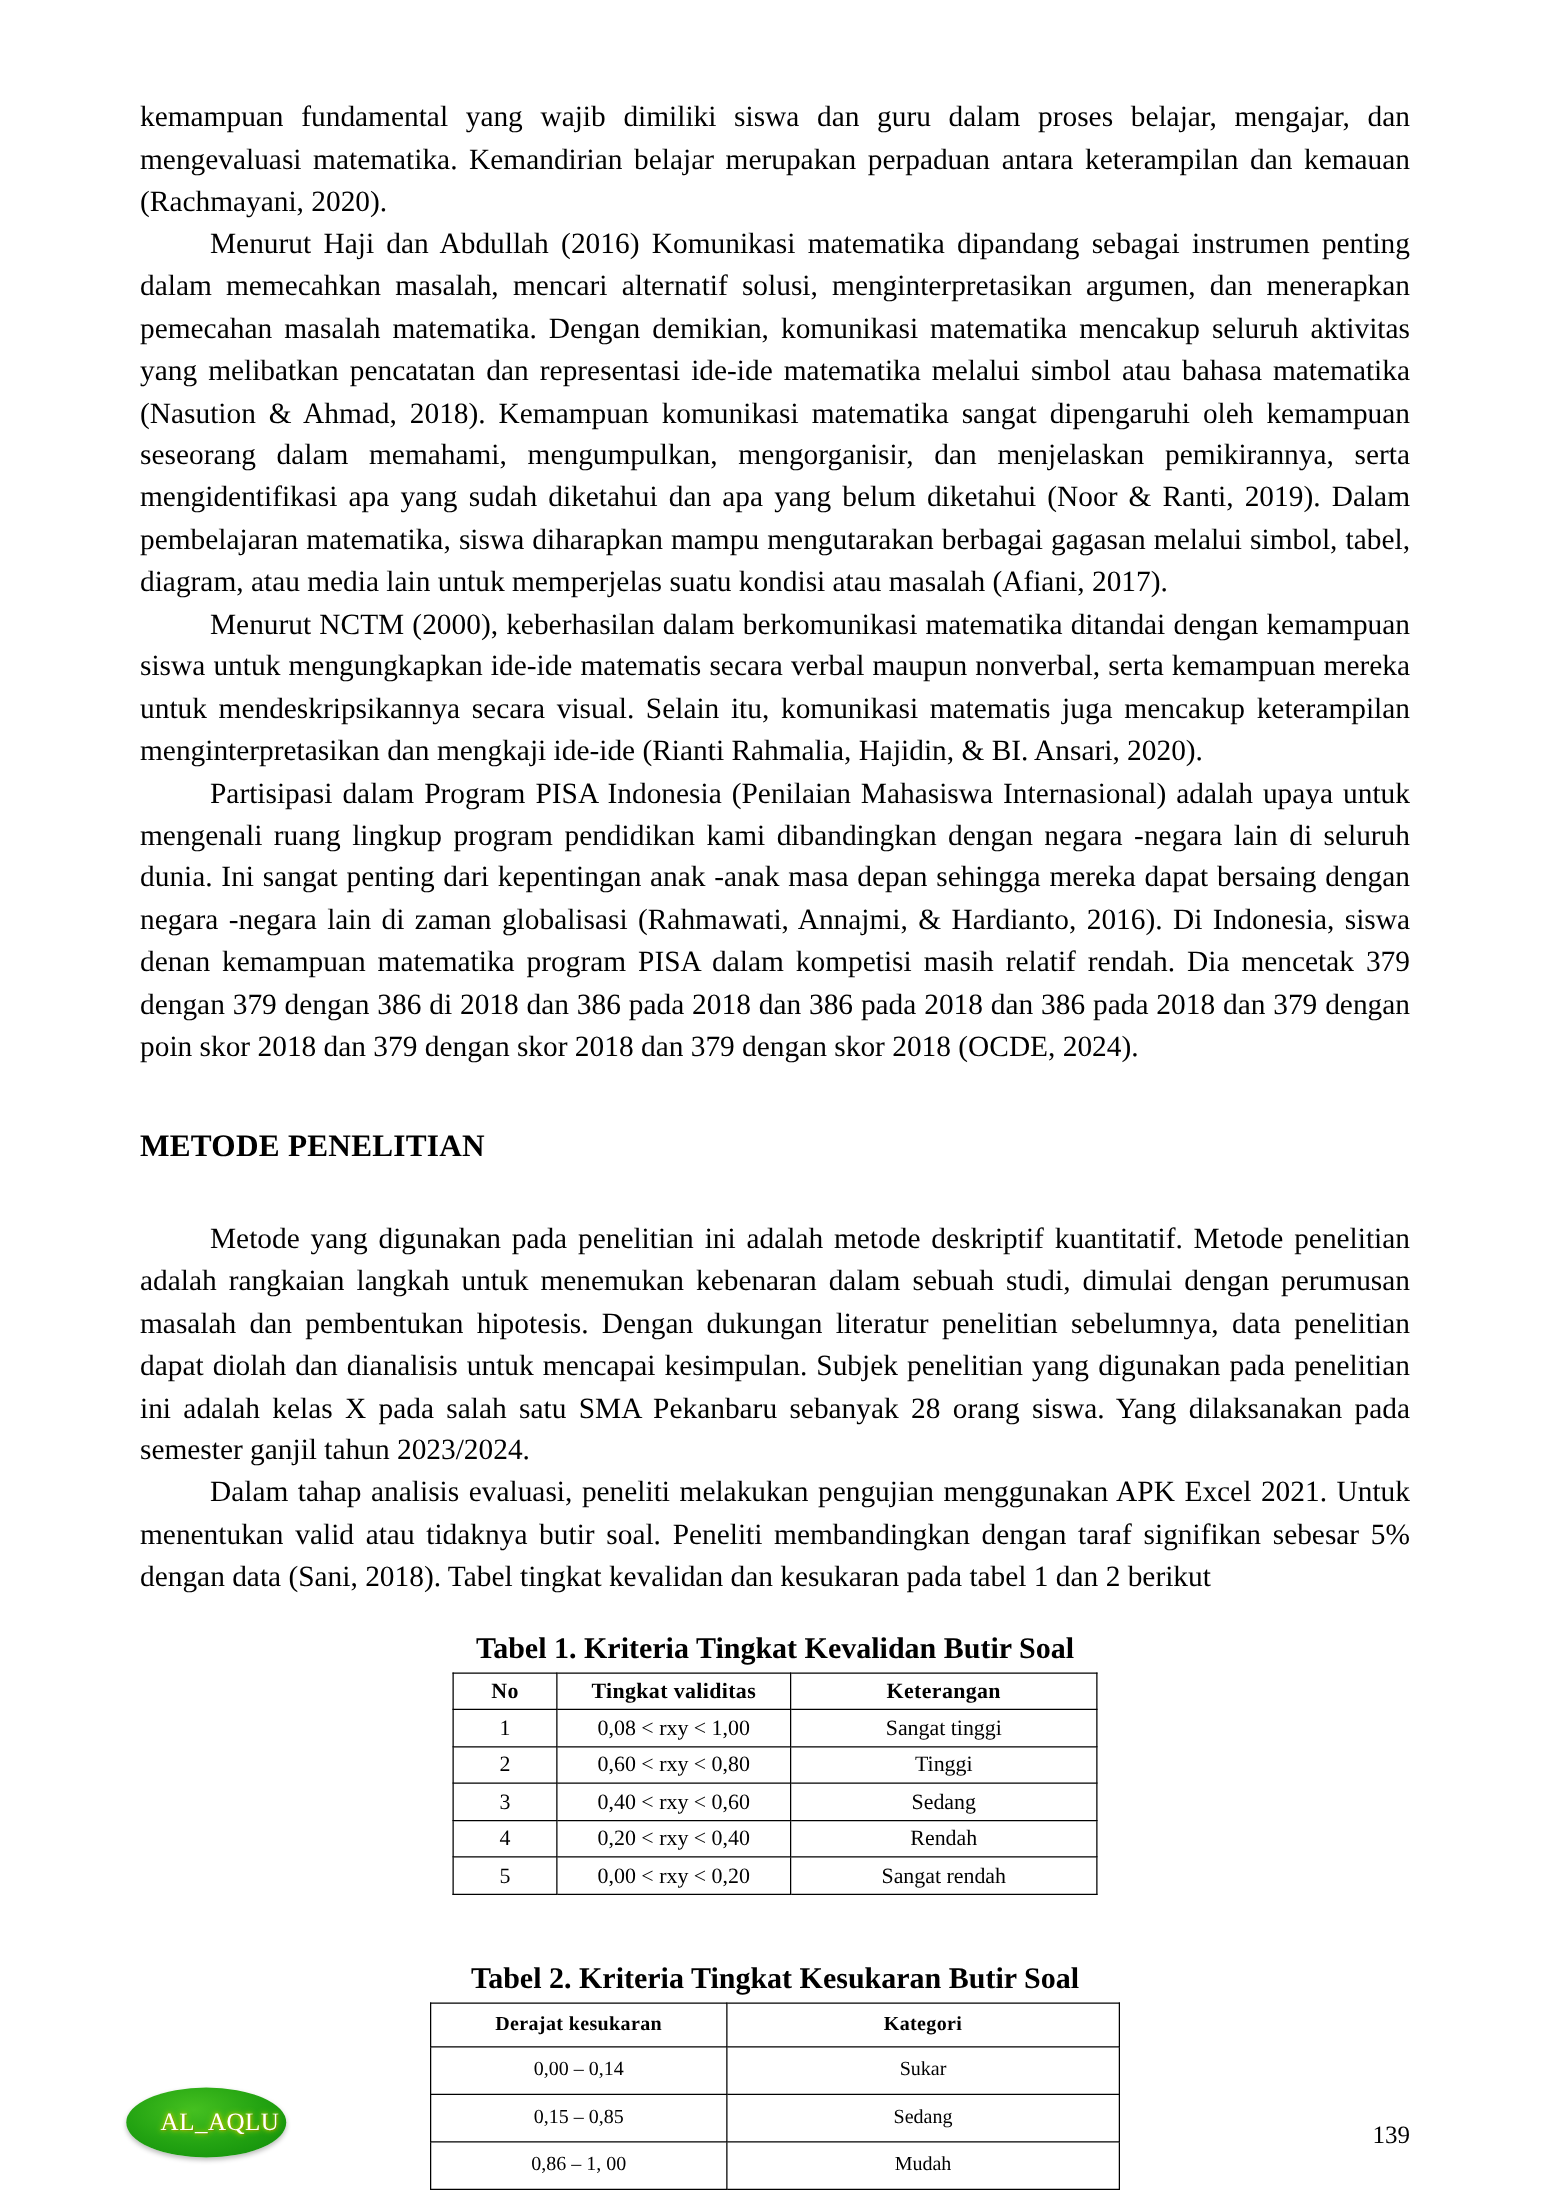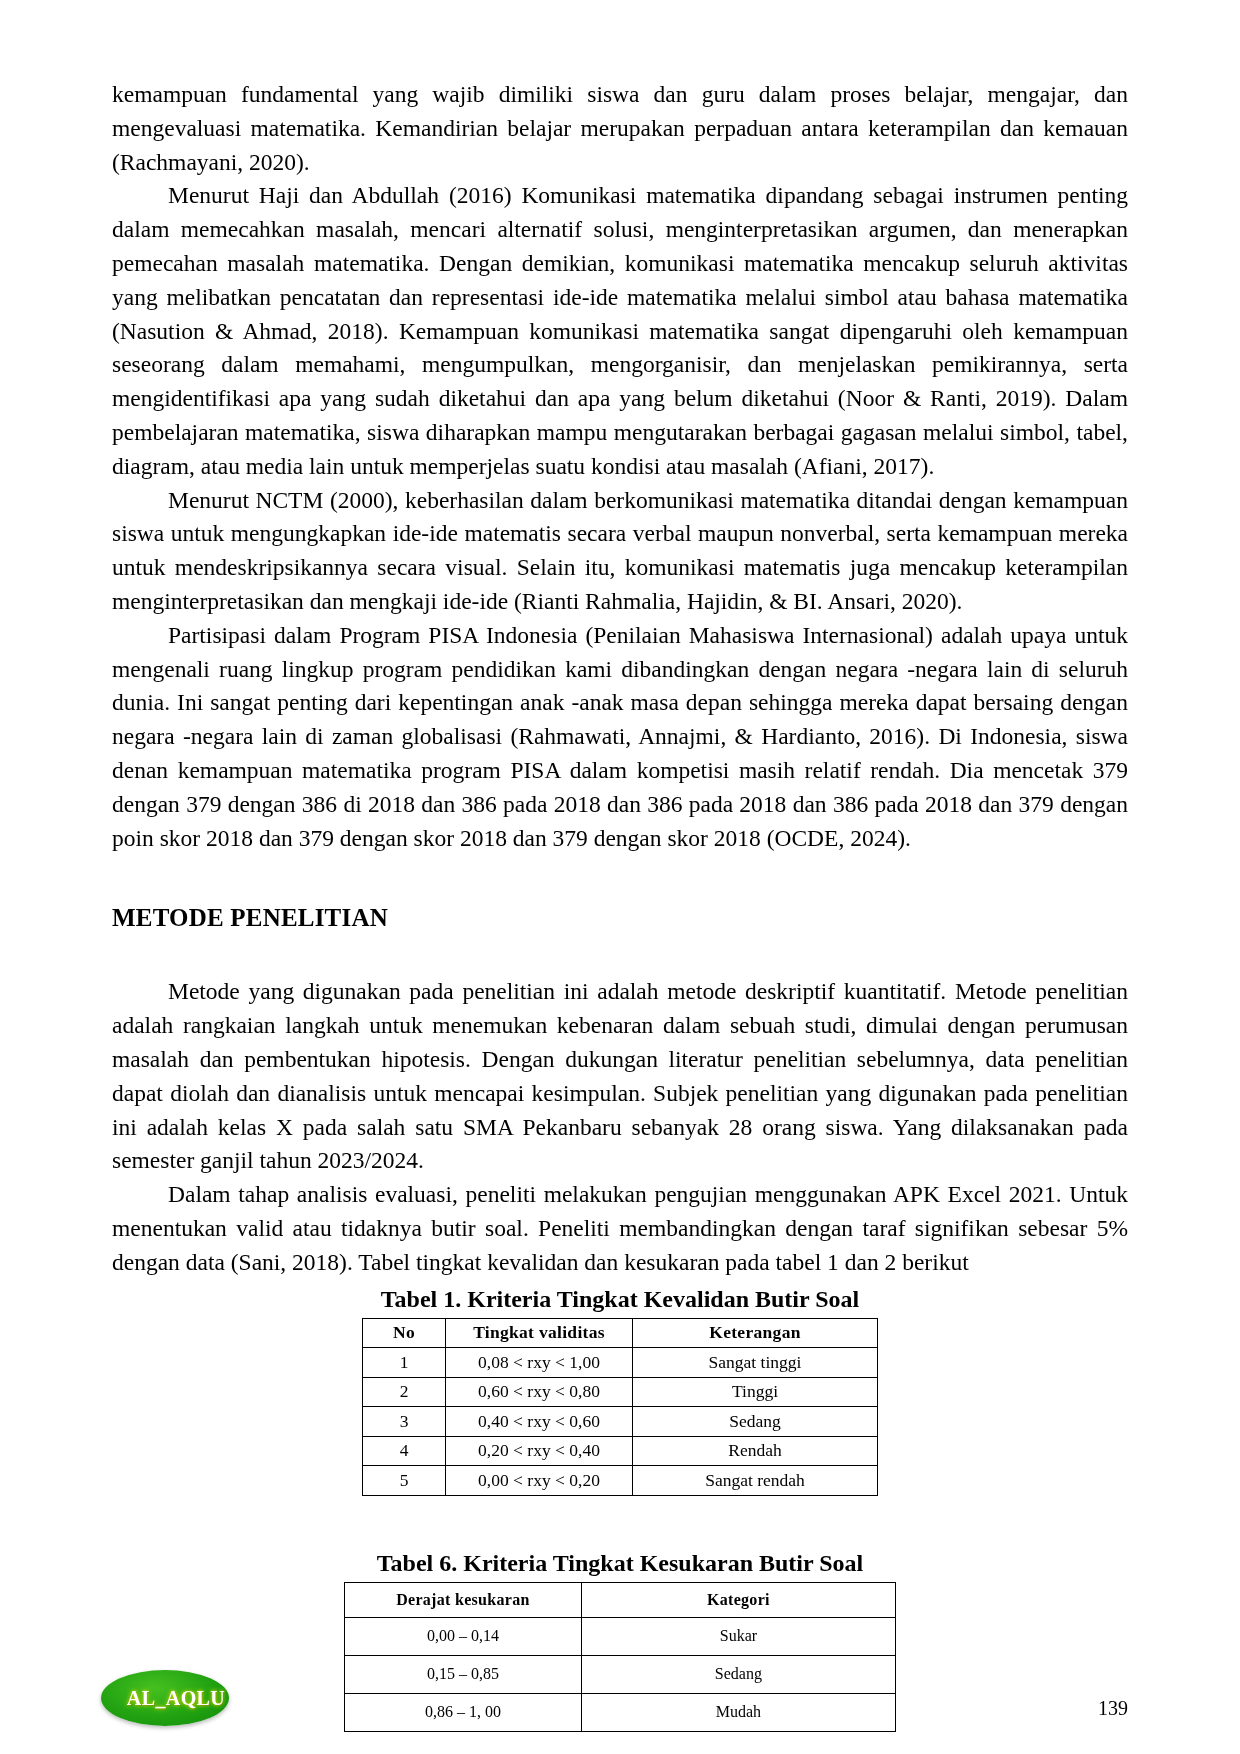--- a/index.html
+++ b/index.html
@@ -88,21 +88,21 @@
     font-size: 16px;
   }
   #table-kesukaran .col-derajat { width: 237px; }
   #table-kesukaran .col-kategori { width: 315px; }
   #table-kesukaran tr.header-row td {
     font-weight: bold;
     height: 34px;
     letter-spacing: 0.3px;
   }
   .table-gap { height: 52px; }
-  .tbl1-wrap { margin-top: 4px; }
+  .tbl1-wrap { margin-top: 24px; }
   .footer {
     position: absolute;
     left: 0;
     bottom: 0;
     width: 1240px;
     height: 120px;
   }
   .logo-badge {
     position: absolute;
     left: 101px;
@@ -112,21 +112,21 @@
     border-radius: 50%;
     background: radial-gradient(ellipse at 42% 32%, #45c020 0%, #23a312 52%, #0f8b09 100%);
     box-shadow: 0 2px 4px rgba(0,0,0,0.28);
     display: flex;
     align-items: center;
     justify-content: center;
   }
   .logo-badge span {
     font-family: "Liberation Serif", "DejaVu Serif", serif;
     font-size: 20px;
-    font-weight: bold;
+    font-weight: normal;
     color: #ffffff;
     text-shadow: 0 0 3px #b5cf00, 0 0 5px #cfe000, 1px 1px 1px #4a7a00;
     letter-spacing: 0.4px;
     margin-left: 22px;
   }
   .page-number {
     position: absolute;
     right: 112px;
     bottom: 34px;
     font-size: 20px;
@@ -186,21 +186,21 @@
           <td>0,00 &lt; rxy &lt; 0,20</td>
           <td>Sangat rendah</td>
         </tr>
       </tbody>
     </table>
   </div>
 
   <div class="table-gap"></div>
 
   <div>
-    <p class="table-caption">Tabel 6. Kriteria Tingkat Kesukaran Butir Soal</p>
+    <p class="table-caption">Tabel 2. Kriteria Tingkat Kesukaran Butir Soal</p>
     <table class="data-table" id="table-kesukaran">
       <tbody>
         <tr class="header-row">
           <td class="col-derajat">Derajat kesukaran</td>
           <td class="col-kategori">Kategori</td>
         </tr>
         <tr>
           <td>0,00 – 0,14</td>
           <td>Sukar</td>
         </tr>

